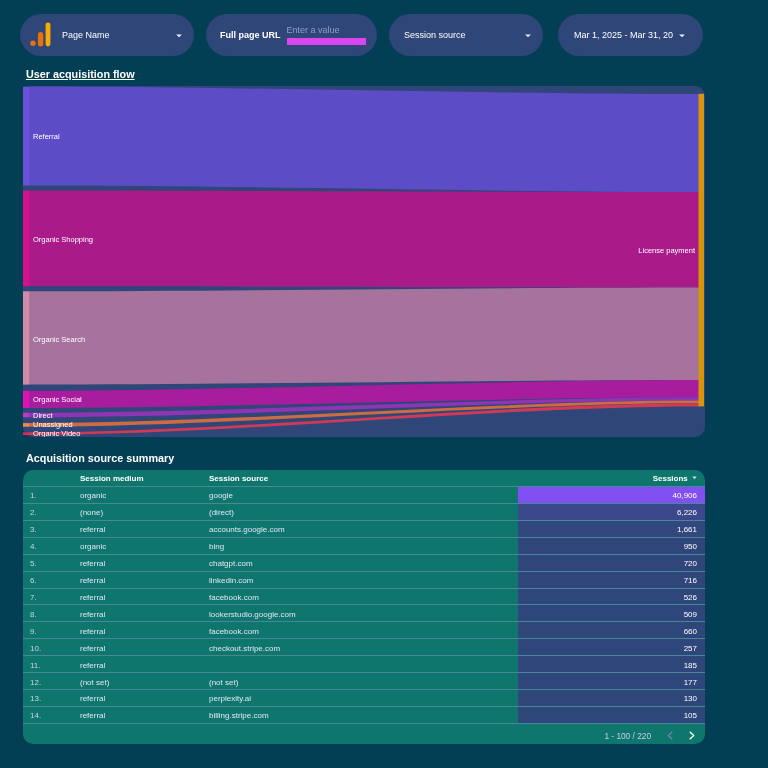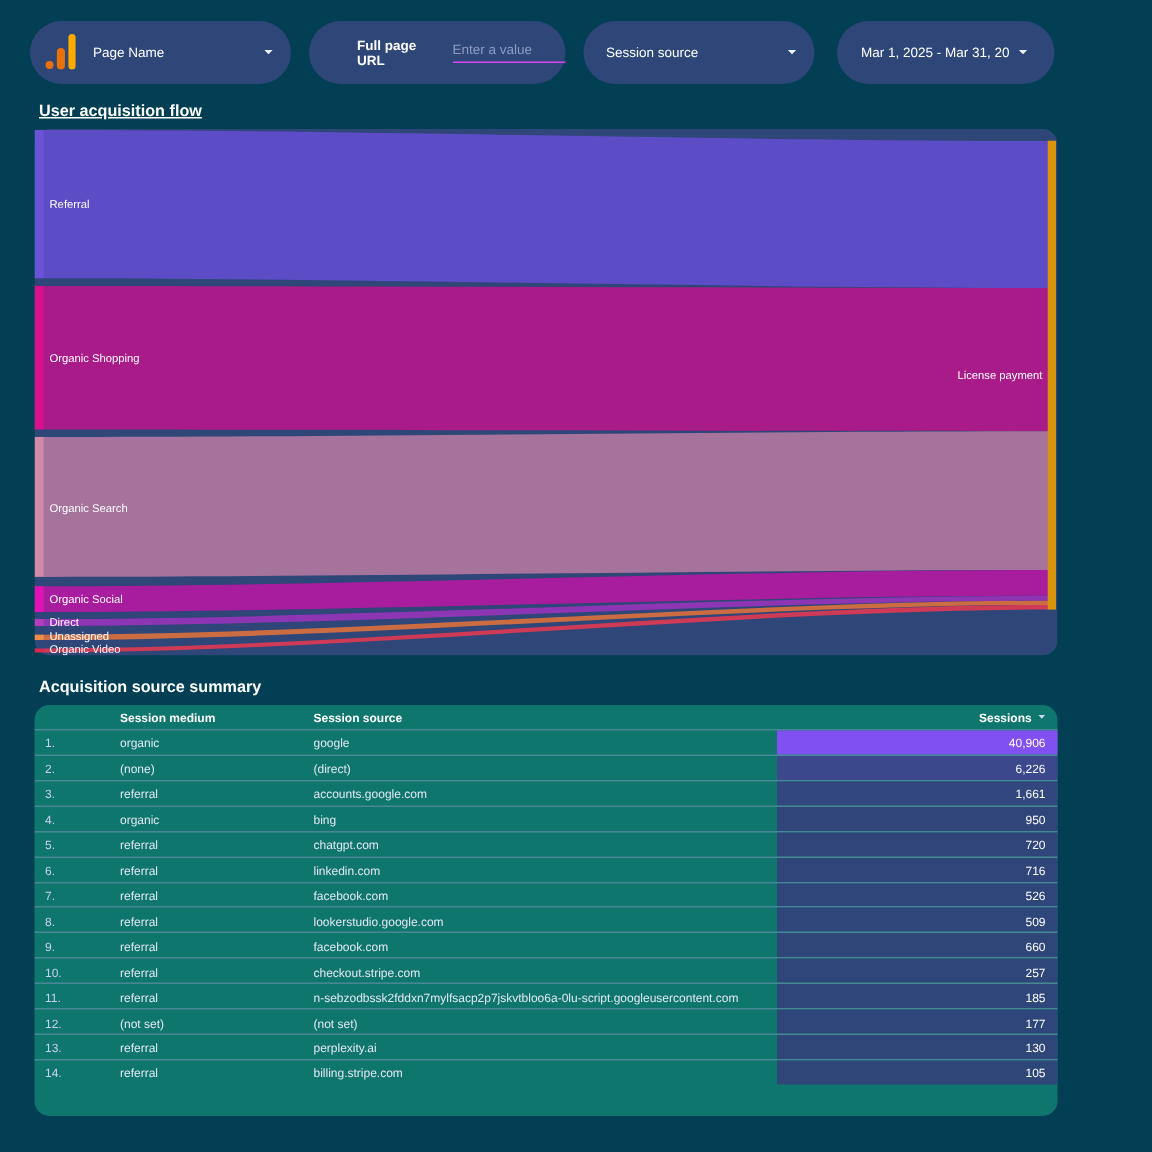--- a/index.html
+++ b/index.html
@@ -28,22 +28,22 @@
     <rect x="7.9" y="10" width="5.4" height="14.4" rx="2.7" fill="#e8710a"></rect>
     <circle cx="3" cy="21.3" r="2.7" fill="#e8710a"></circle>
   </svg>
   <span style="font-size:9px; margin-left:10px;">Page Name</span>
   <span style="position:absolute; right:12.5px; top:18.8px; line-height:0;"><svg class="cv" width="6" height="3.5" viewBox="0 0 6 3.5">
         <path d="M0.2,0.4 L5.8,0.4 L3,3.2 Z" fill="#eef2fb"></path>
       </svg></span>
 </div>
 
 <div class="pill" style="left:206px; width:171px;">
-  <span style="font-size:9px; font-weight:bold; margin-left:32px;">Full page URL</span>
-  <span style="font-size:9px; color:#8e9cc4; margin-left:6px; border-bottom:1px solid #d946ef; padding-bottom:3px; width:79px;">Enter a value</span>
+  <span style="font-size:9px; font-weight:bold; margin-left:14px;">Full page URL</span>
+  <span style="font-size:9px; color:#8e9cc4; margin-left:6px; border-bottom:7px solid #d946ef; padding-bottom:3px; width:79px;">Enter a value</span>
 </div>
 
 <div class="pill" style="left:389px; width:154px;">
   <span style="font-size:9px; margin-left:15px;">Session source</span>
   <span style="position:absolute; right:12.5px; top:18.8px; line-height:0;"><svg class="cv" width="6" height="3.5" viewBox="0 0 6 3.5">
         <path d="M0.2,0.4 L5.8,0.4 L3,3.2 Z" fill="#eef2fb"></path>
       </svg></span>
 </div>
 
 <div class="pill" style="left:558px; width:145px;">
@@ -170,21 +170,20 @@
       <span class="bar" style="background:#2e4679;"></span>
       <span class="num">10.</span>
       <span class="med">referral</span>
       <span class="src">checkout.stripe.com</span>
       <span class="val">257</span>
     </div>
   <div class="row">
       <span class="bar" style="background:#2e4679;"></span>
       <span class="num">11.</span>
       <span class="med">referral</span>
-      <span class="src">n-sebzodbssk2fddxn7mylfsacp2p7jskvtbloo6a-0lu-script.googleusercontent.com</span>
       <span class="val">185</span>
     </div>
   <div class="row">
       <span class="bar" style="background:#2e4679;"></span>
       <span class="num">12.</span>
       <span class="med">(not set)</span>
       <span class="src">(not set)</span>
       <span class="val">177</span>
     </div>
   <div class="row">
@@ -194,13 +193,22 @@
       <span class="src">perplexity.ai</span>
       <span class="val">130</span>
     </div>
   <div class="row">
       <span class="bar" style="background:#2e4678;"></span>
       <span class="num">14.</span>
       <span class="med">referral</span>
       <span class="src">billing.stripe.com</span>
       <span class="val">105</span>
     </div>
+  <div class="row" style="height:19.4px;">
+    <span style="position:absolute; right:54px; top:7.5px; color:#c6cfe8; font-size:8.3px;">1 - 100 / 220</span>
+    <svg style="position:absolute; right:30.5px; top:7px;" width="9" height="9" viewBox="0 0 9 9">
+        <path d="M5.8,1.2 L2.3,4.5 L5.8,7.8" stroke="#7684ab" stroke-width="1.3" fill="none" stroke-linecap="round" stroke-linejoin="round"></path>
+      </svg>
+    <svg style="position:absolute; right:9px; top:7px;" width="9" height="9" viewBox="0 0 9 9">
+        <path d="M3.2,1.2 L6.7,4.5 L3.2,7.8" stroke="#ffffff" stroke-width="1.5" fill="none" stroke-linecap="round" stroke-linejoin="round"></path>
+      </svg>
+  </div>
 </div>
 
 </body></html>

